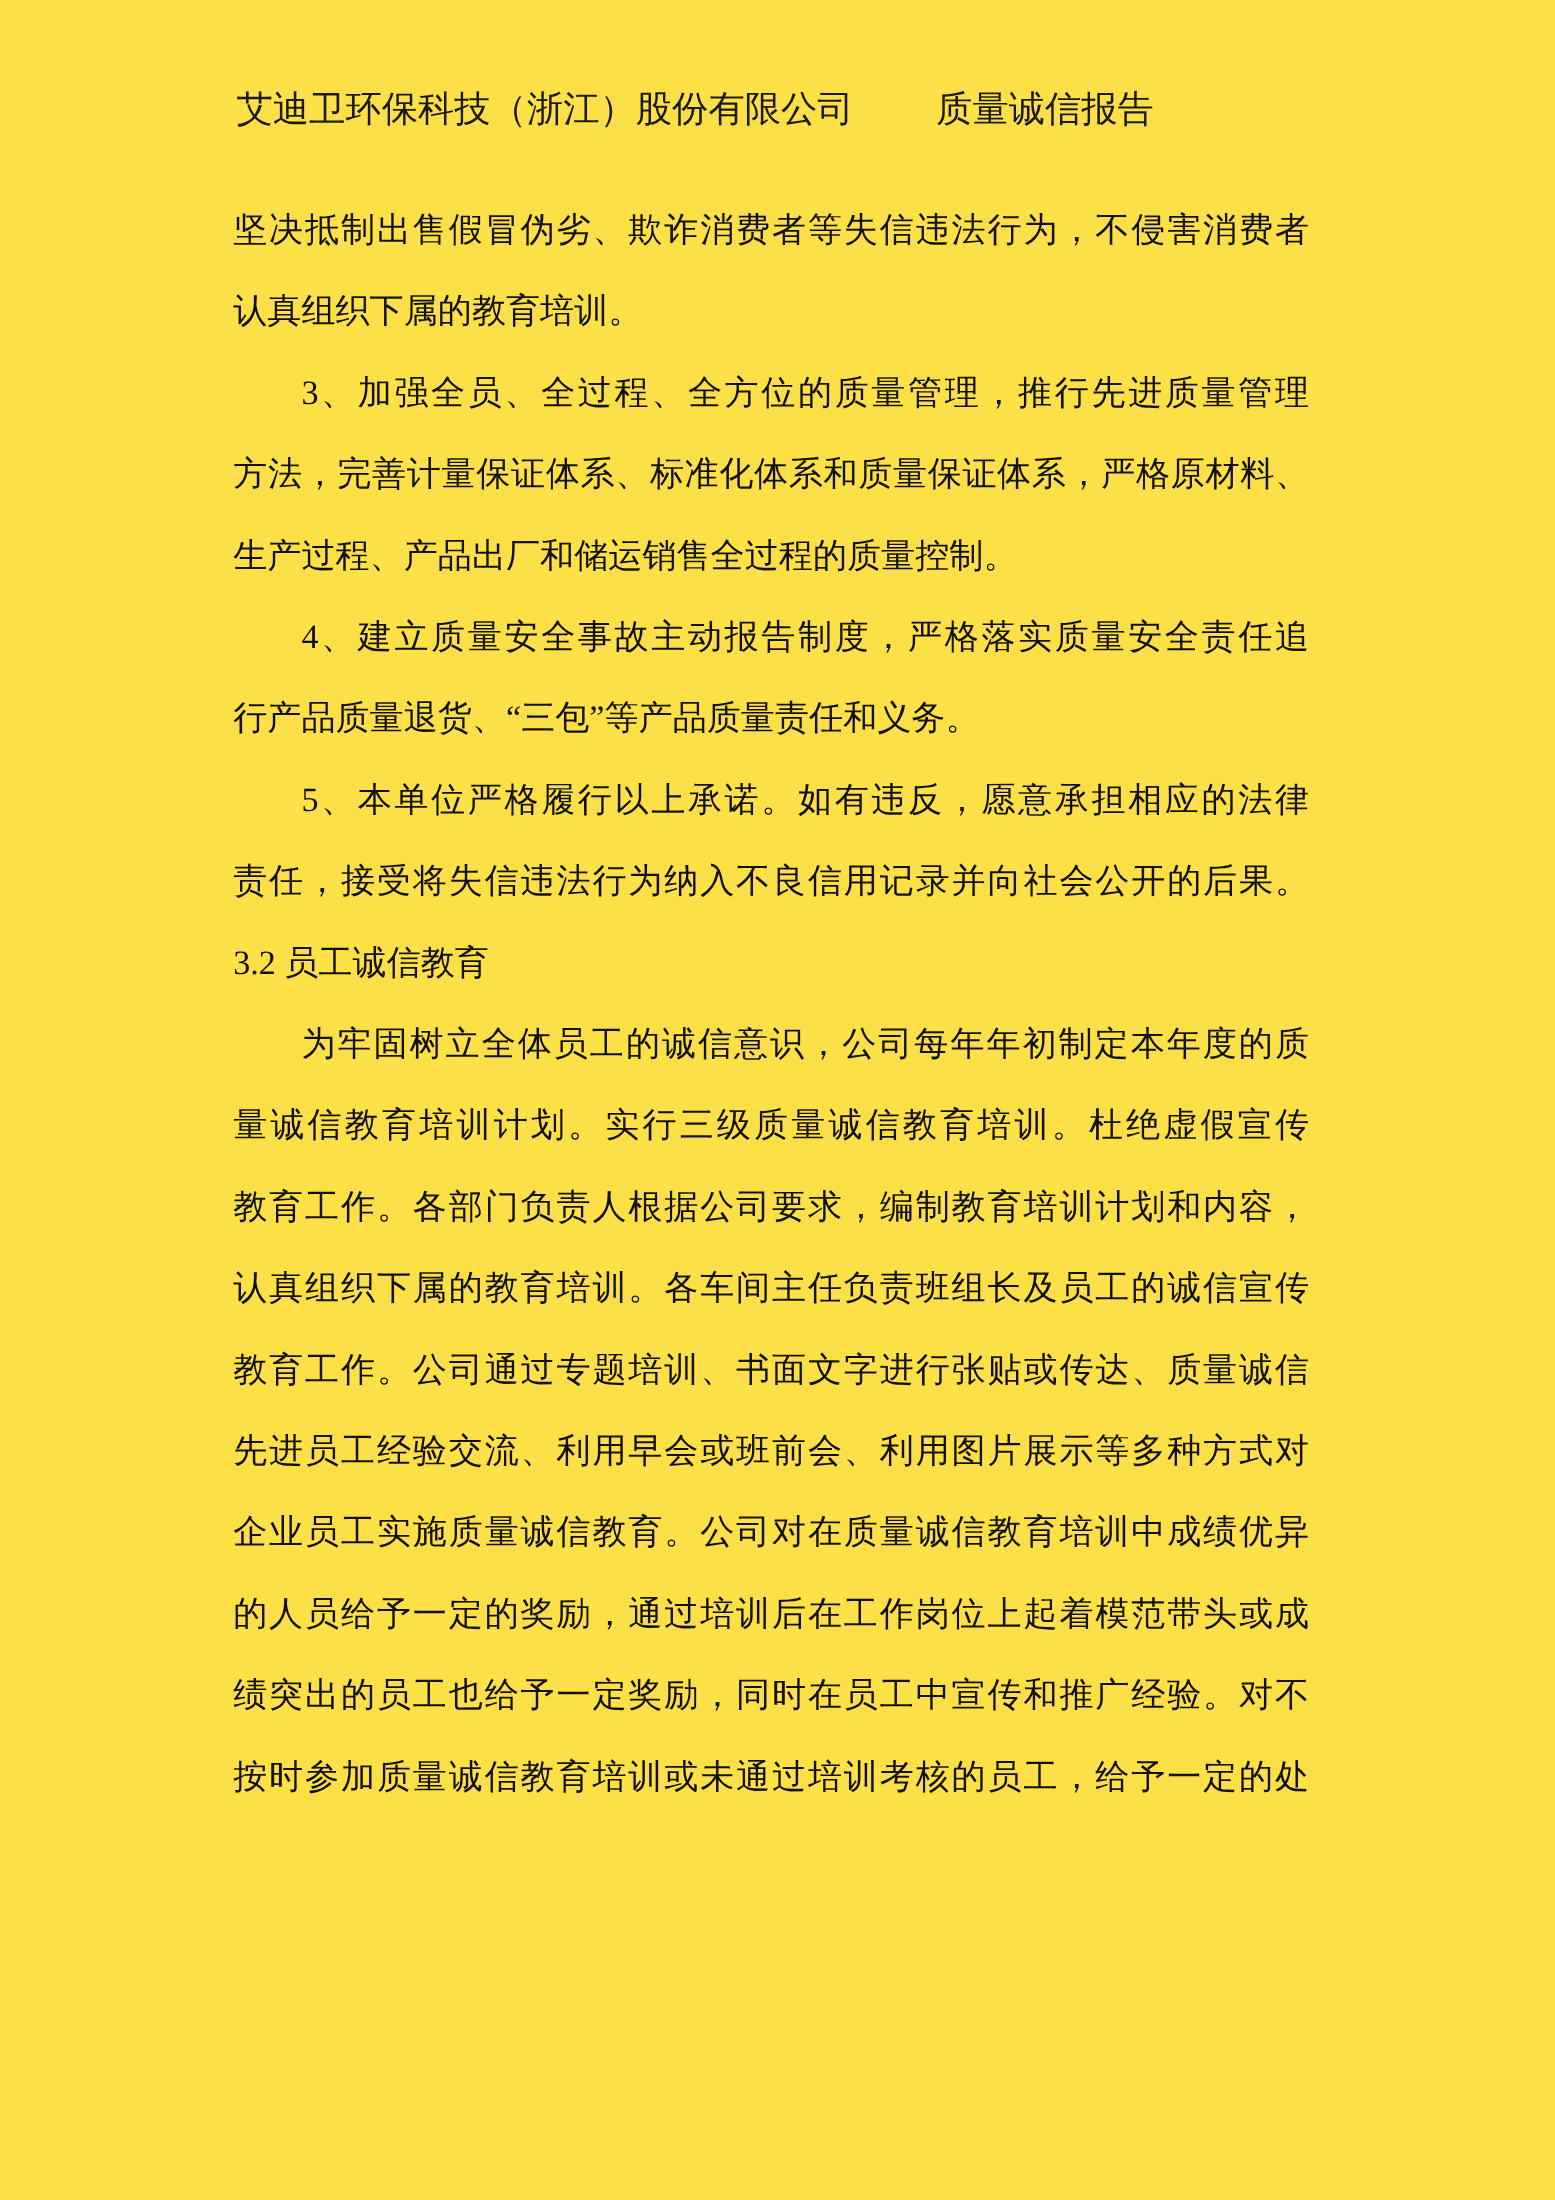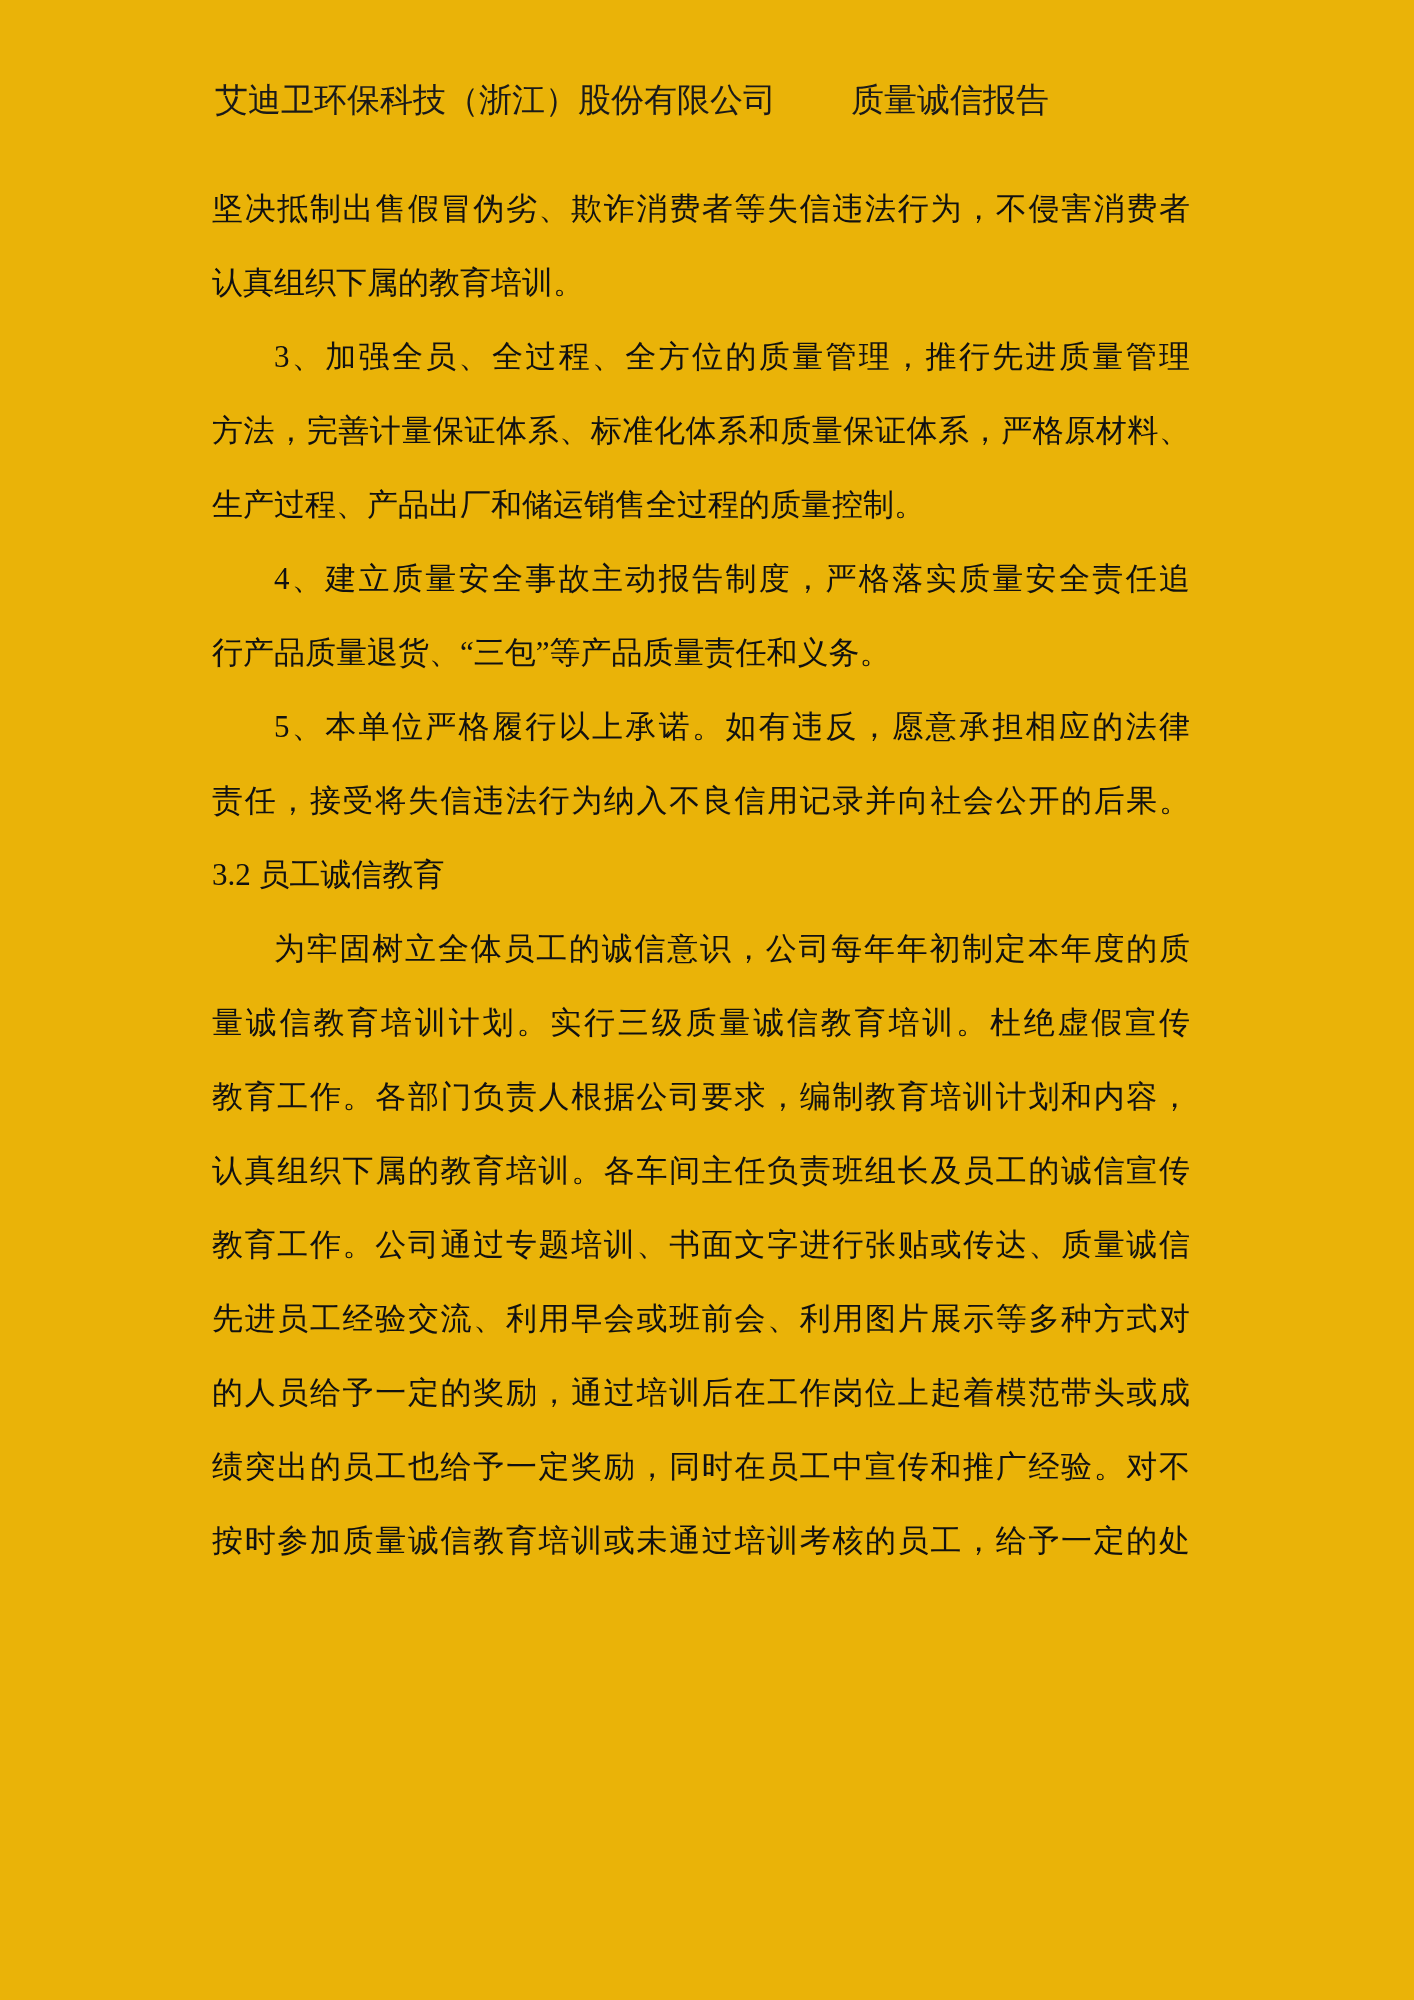--- a/index.html
+++ b/index.html
@@ -4,21 +4,21 @@
 <style>
   html, body {
     margin: 0;
     padding: 0;
     background: #ffffff;
   }
   .page {
     position: relative;
     width: 1414px;
     height: 2000px;
-    background: #eab308;
+    background: #fde047;
     color: #111111;
     font-family: "Liberation Serif", "DejaVu Serif", serif;
     overflow: hidden;
   }
   .doc-header {
     position: absolute;
     left: 215px;
     top: 82px;
     font-size: 33px;
     line-height: 1.1;
@@ -73,18 +73,19 @@
       <div class="line no-justify">行产品质量退货、“三包”等产品质量责任和义务。</div>
       <div class="line indent">5、本单位严格履行以上承诺。如有违反，愿意承担相应的法律</div>
       <div class="line">责任，接受将失信违法行为纳入不良信用记录并向社会公开的后果。</div>
       <div class="line no-justify">3.2 员工诚信教育</div>
       <div class="line indent">为牢固树立全体员工的诚信意识，公司每年年初制定本年度的质</div>
       <div class="line">量诚信教育培训计划。实行三级质量诚信教育培训。杜绝虚假宣传</div>
       <div class="line">教育工作。各部门负责人根据公司要求，编制教育培训计划和内容，</div>
       <div class="line">认真组织下属的教育培训。各车间主任负责班组长及员工的诚信宣传</div>
       <div class="line">教育工作。公司通过专题培训、书面文字进行张贴或传达、质量诚信</div>
       <div class="line">先进员工经验交流、利用早会或班前会、利用图片展示等多种方式对</div>
+      <div class="line">企业员工实施质量诚信教育。公司对在质量诚信教育培训中成绩优异</div>
       <div class="line">的人员给予一定的奖励，通过培训后在工作岗位上起着模范带头或成</div>
       <div class="line">绩突出的员工也给予一定奖励，同时在员工中宣传和推广经验。对不</div>
       <div class="line">按时参加质量诚信教育培训或未通过培训考核的员工，给予一定的处</div>
     </div>
 
 </div>
 
 </body></html>

